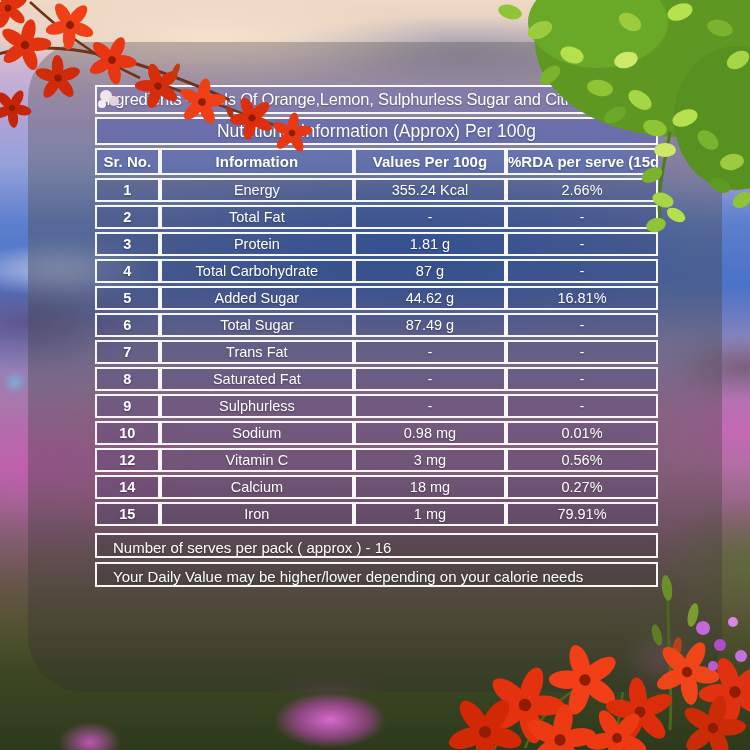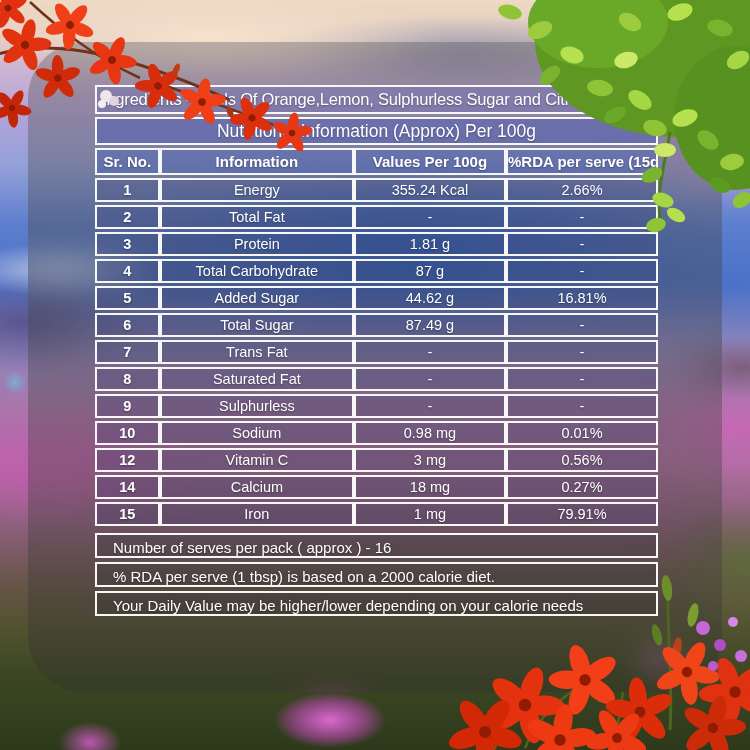--- a/index.html
+++ b/index.html
@@ -196,23 +196,20 @@
     <td class="rd">79.91%</td>
   </tr>
 </tbody>
   </table>
 
   <div id="footnotes">
   <div class="fn">
     <span class="fn-text">Number of serves per pack ( approx ) - 16</span>
   </div>
 
-  <div class="fn">
-    <span class="fn-text">% RDA per serve (1 tbsp) is based on a 2000 calorie diet.</span>
-  </div>
 
   <div class="fn">
     <span class="fn-text">Your Daily Value may be higher/lower depending on your calorie needs</span>
   </div>
 </div>
 </div>
 
 <svg id="flowers-tl" class="deco" width="330" height="160" viewBox="0 0 330 160">
   <defs>
     <g id="bloom">

